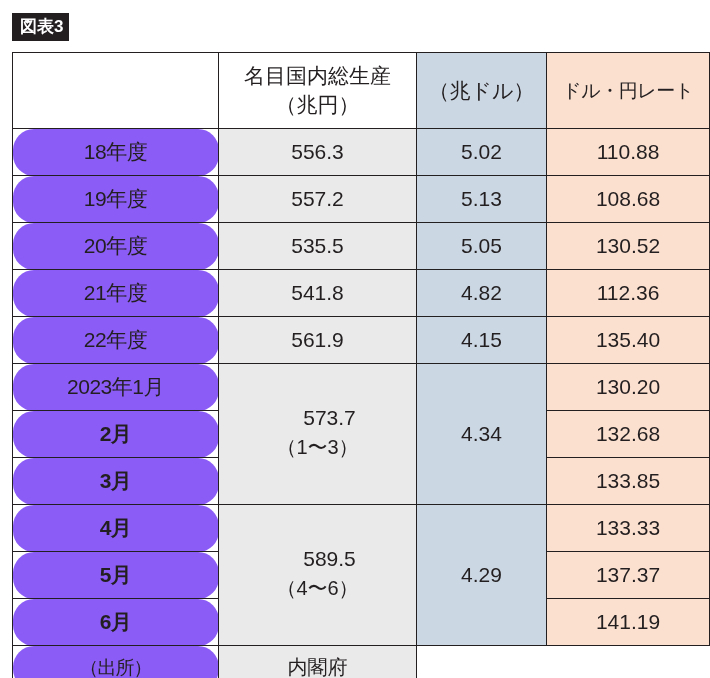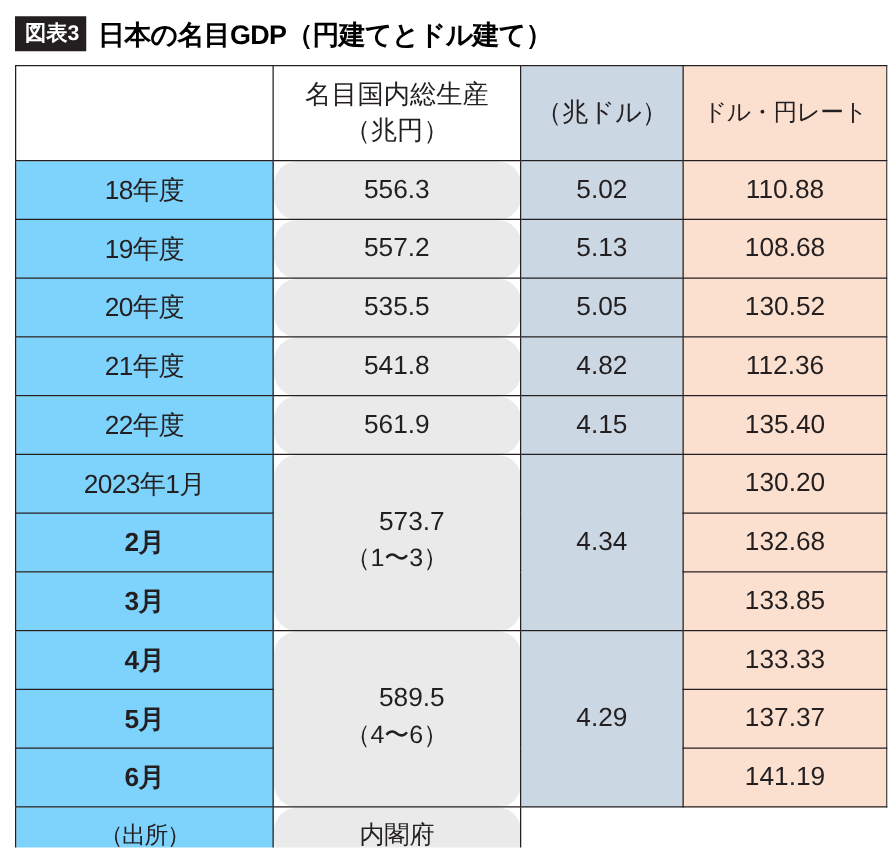--- a/index.html
+++ b/index.html
@@ -87,27 +87,28 @@
   .hdr .h-usd   { background: #ccd7e4; }
   .hdr .h-rate  { background: #fbe0d0; font-size: 19px; margin-top: 36px; }
   .hdr .h-rate-inner { letter-spacing: -0.5px; }
 
   .hdr .two-line span { display: block; }
   .hdr .line2 { margin-top: 3px; }
 
   
   tr.data { height: 47px; }
   td.lbl {
-    background: #7dd3fc;
+    background: #8b5cf6;
     font-weight: bold;
     font-size: 21px;
     letter-spacing: -0.5px;
+    border-radius: 21px;
   }
   td.lbl.plain { font-weight: bold; }
-  td.yen  { background: #eaeaea; font-size: 21px; border-radius: 19px; }
+  td.yen  { background: #eaeaea; font-size: 21px; }
   td.usd  { background: #ccd7e4; font-size: 21px; }
   td.rate { background: #fbe0d0; font-size: 21px; }
 
   td.yen.merged .yen-main { display: block; line-height: 1.25; margin-left: 24px; }
   td.yen.merged .yen-sub  { display: block; line-height: 1.6; font-size: 20px; }
 
   
   tr.src { height: 44px; }
   tr.src td.lbl {
     font-weight: normal;
@@ -120,21 +121,20 @@
     background: #ffffff;
   }
 </style>
 </head>
 <body>
 
 <div id="root">
 
   <div class="title-row">
     <span class="title-badge">図表3</span>
-    <span class="title-text">日本の名目GDP（円建てとドル建て）</span>
   </div>
 
   <div class="table-wrap">
     <table class="gdp">
       <colgroup>
         <col class="c-label">
         <col class="c-yen">
         <col class="c-usd">
         <col class="c-rate">
       </colgroup>

